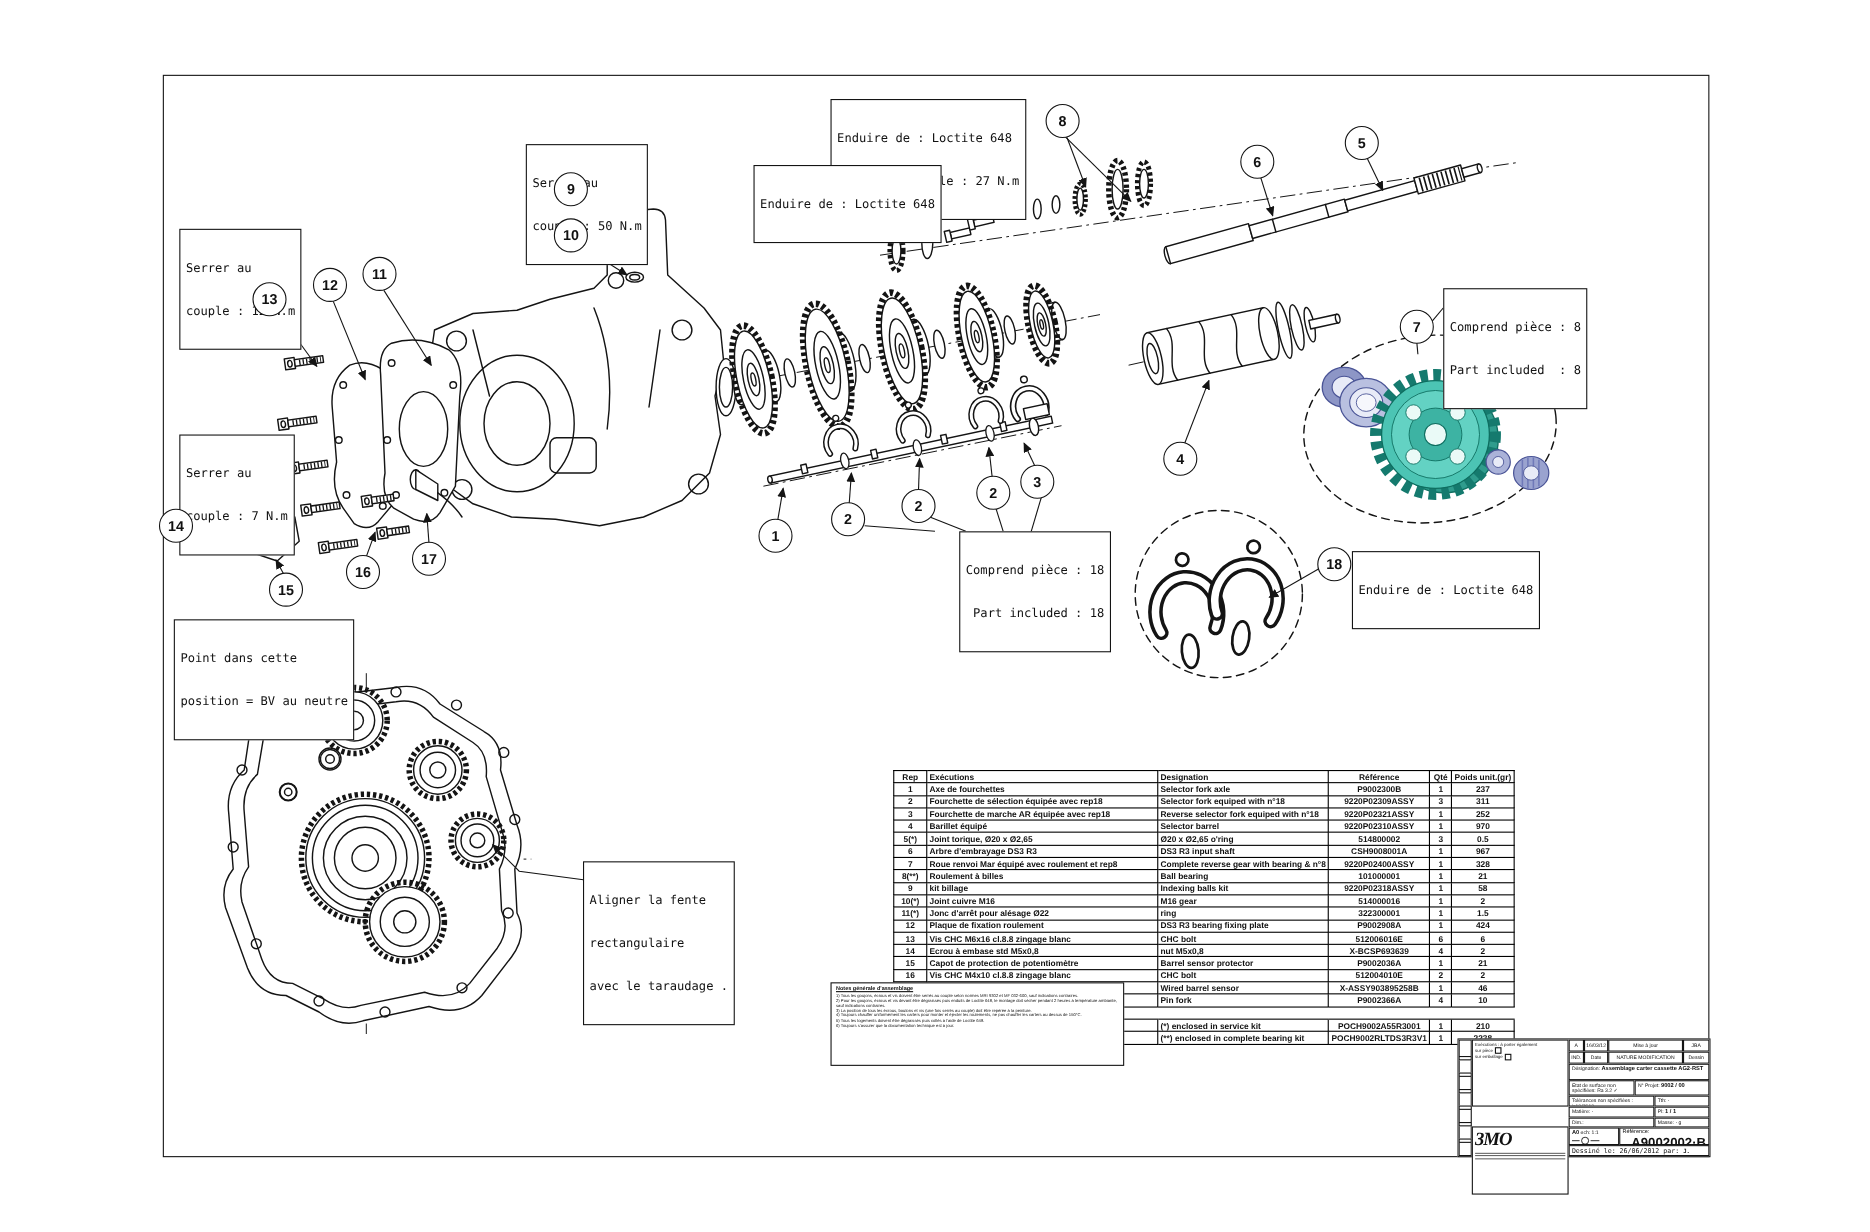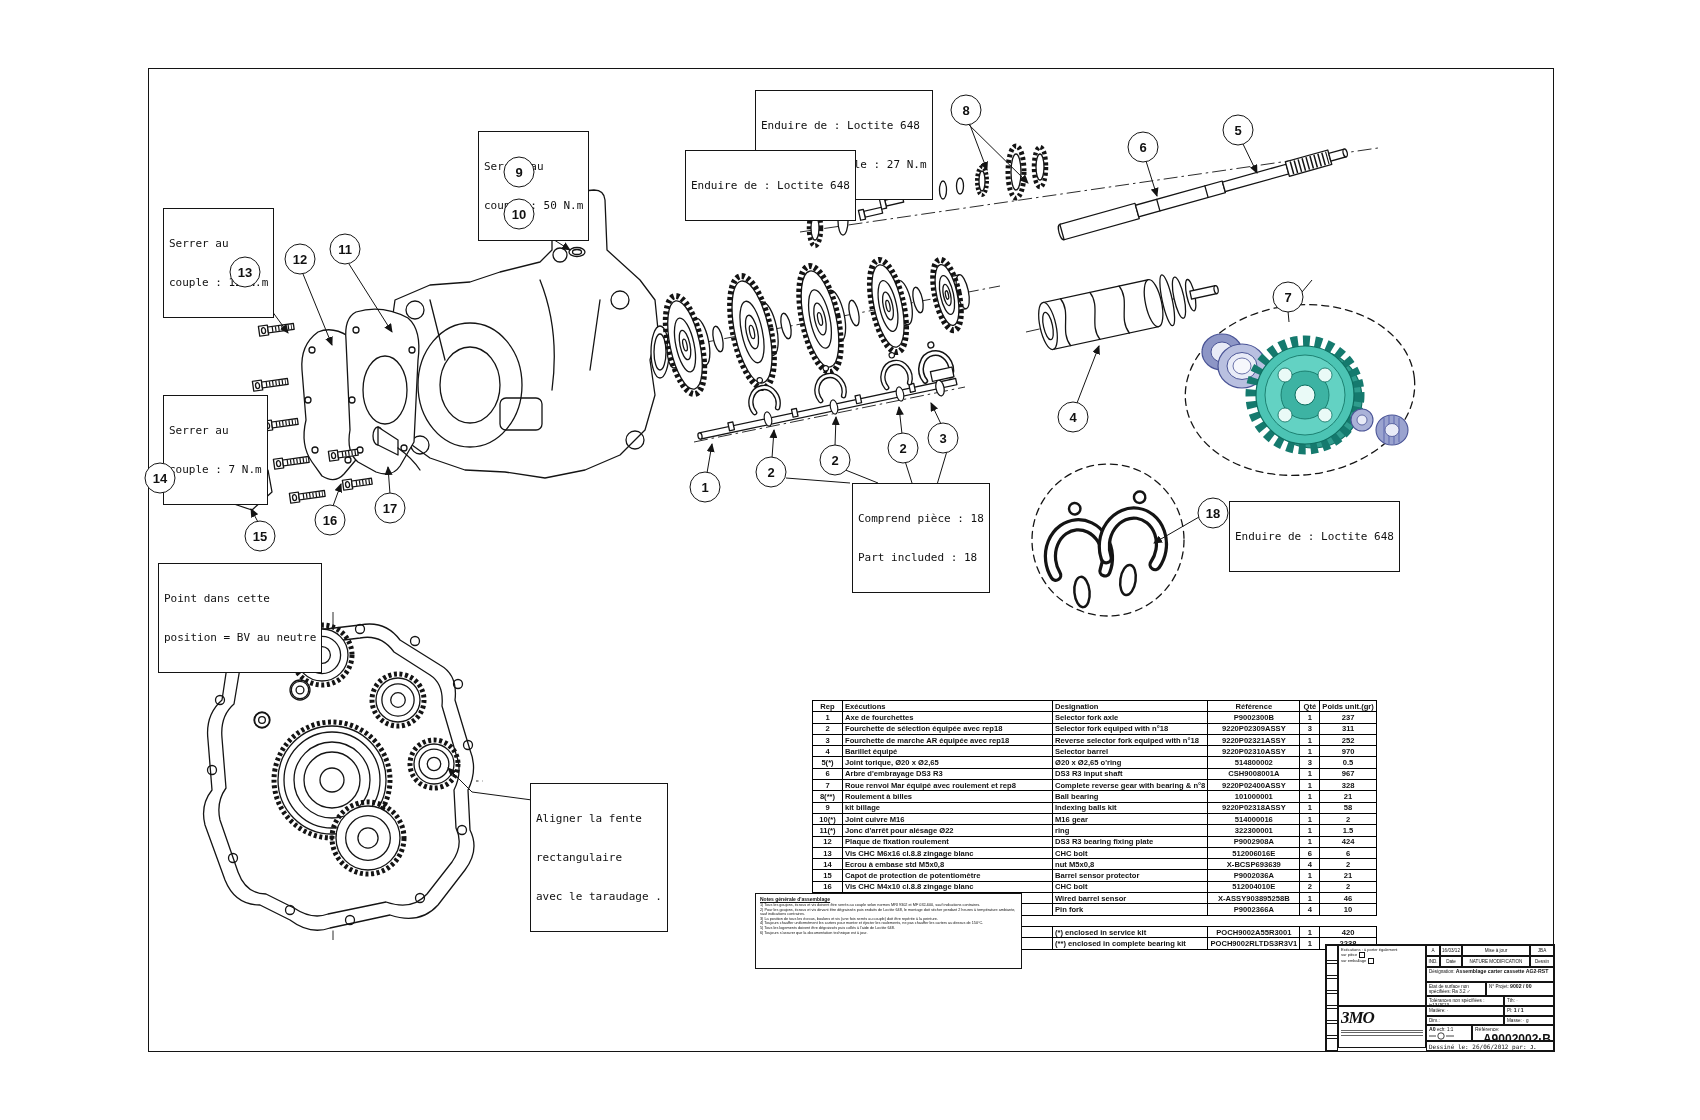--- a/index.html
+++ b/index.html
@@ -13,21 +13,21 @@
   .ld{stroke:#141414;stroke-width:1;fill:none;}
   .det{stroke-dasharray:7 5;}
   .balloon{position:absolute;width:29px;height:29px;border:1.7px solid #141414;border-radius:50%;
            background:#fff;display:flex;align-items:center;justify-content:center;
            font:bold 13px "Liberation Sans",sans-serif;transform:translate(-50%,-50%);z-index:5;}
   .callout{position:absolute;border:1.3px solid #141414;background:#fff;padding:2px 5px;
            font:11px "DejaVu Sans Mono",monospace;line-height:13px;white-space:pre;z-index:4;}
   .co-torque12{left:163px;top:208px;} .co-torque7{left:163px;top:395px;}
   .co-torque50{left:478px;top:131px;} .co-loctite27{left:755px;top:90px;}
   .co-loctite-mid{left:685px;top:150px;} .co-include8{left:1312px;top:262px;}
-  .co-include18{left:852px;top:483px;} .co-loctite18{left:1229px;top:501px;}
+  .co-include18{left:872px;top:483px;text-align:right;} .co-loctite18{left:1229px;top:501px;}
   .co-neutral{left:158px;top:563px;} .co-align{left:530px;top:783px;}
   table.bom{position:absolute;left:812px;top:700px;border-collapse:collapse;table-layout:fixed;z-index:4;background:#fff;}
   .bom td,.bom th{border:1px solid #000;font:bold 7.6px "Liberation Sans",sans-serif;
       padding:0 2px;height:10.3px;overflow:hidden;white-space:nowrap;}
   .bom th{text-align:left;} .bom .c{text-align:center;}
   .bom tr.hsep td{border-top:1.8px solid #000;}
   .bom tr.blank td{border-left-color:#fff;border-right-color:#fff;}
   .notes{position:absolute;left:755px;top:893px;width:257px;height:70px;border:1.2px solid #141414;
          background:#fff;padding:2px 4px;z-index:4;}
   .notes .nt{font:bold 5px "Liberation Sans",sans-serif;text-decoration:underline;margin-bottom:1px;}
@@ -474,20 +474,24 @@
     <div>Serrer au</div>
     <div>couple : 50 N.m</div>
   </div>
   <div class="callout co-loctite27">
     <div>Enduire de : Loctite 648</div>
     <div>Serrer au couple : 27 N.m</div>
   </div>
   <div class="callout co-loctite-mid">
     <div>Enduire de : Loctite 648</div>
   </div>
+  <div class="callout co-include8">
+    <div>Comprend pièce : 8</div>
+    <div>Part included  : 8</div>
+  </div>
   <div class="callout co-include18">
     <div>Comprend pièce : 18</div>
     <div>Part included : 18</div>
   </div>
   <div class="callout co-loctite18">
     <div>Enduire de : Loctite 648</div>
   </div>
   <div class="callout co-align">
     <div>Aligner la fente</div>
     <div>rectangulaire</div>
@@ -692,21 +696,21 @@
           <td class="c"></td>
           <td class="c"></td>
           <td class="c"></td>
         </tr>
         <tr>
           <td class="c"></td>
           <td>(*) inclus dans la pochette de révision</td>
           <td>(*) enclosed in service kit</td>
           <td class="c">POCH9002A55R3001</td>
           <td class="c">1</td>
-          <td class="c">420</td>
+          <td class="c">210</td>
         </tr>
         <tr>
           <td class="c"></td>
           <td>(**) inclus dans la pochette de roulements</td>
           <td>(**) enclosed in complete bearing kit</td>
           <td class="c">POCH9002RLTDS3R3V1</td>
           <td class="c">1</td>
           <td class="c">2238</td>
         </tr>
       </tbody>
@@ -731,21 +735,21 @@
     <div class="tb" style="left:0;top:45px;width:12px;height:0"></div>
     <div class="tb" style="left:0;top:60px;width:12px;height:0"></div>
     <div class="tb" style="left:0;top:75px;width:12px;height:0"></div>
     <div class="tb" style="left:0;top:90px;width:12px;height:0"></div>
 
     <div class="tb" style="left:12px;top:0;width:88px;height:61px;font-size:4px;line-height:5px">
       <div>Exécutions : à porter également</div>
       <div><span>sur pièce</span><span class="cbx"></span></div>
       <div><span>sur emballage</span><span class="cbx"></span></div>
     </div>
-    <div class="tb" style="left:12px;top:61px;width:88px;height:42px">
+    <div class="tb" style="left:12px;top:79px;width:88px;height:62px">
       <div class="logo">3MO</div>
       <div class="hairline"></div>
       <div class="hairline"></div>
       <div class="hairline"></div>
     </div>
 
     <div class="tb c" style="left:100px;top:0;width:14px;height:11px">A</div>
     <div class="tb c" style="left:114px;top:0;width:22px;height:11px">16/03/12</div>
     <div class="tb c" style="left:136px;top:0;width:68px;height:11px">Mise à jour</div>
     <div class="tb c" style="left:204px;top:0;width:24px;height:11px">JBA</div>

